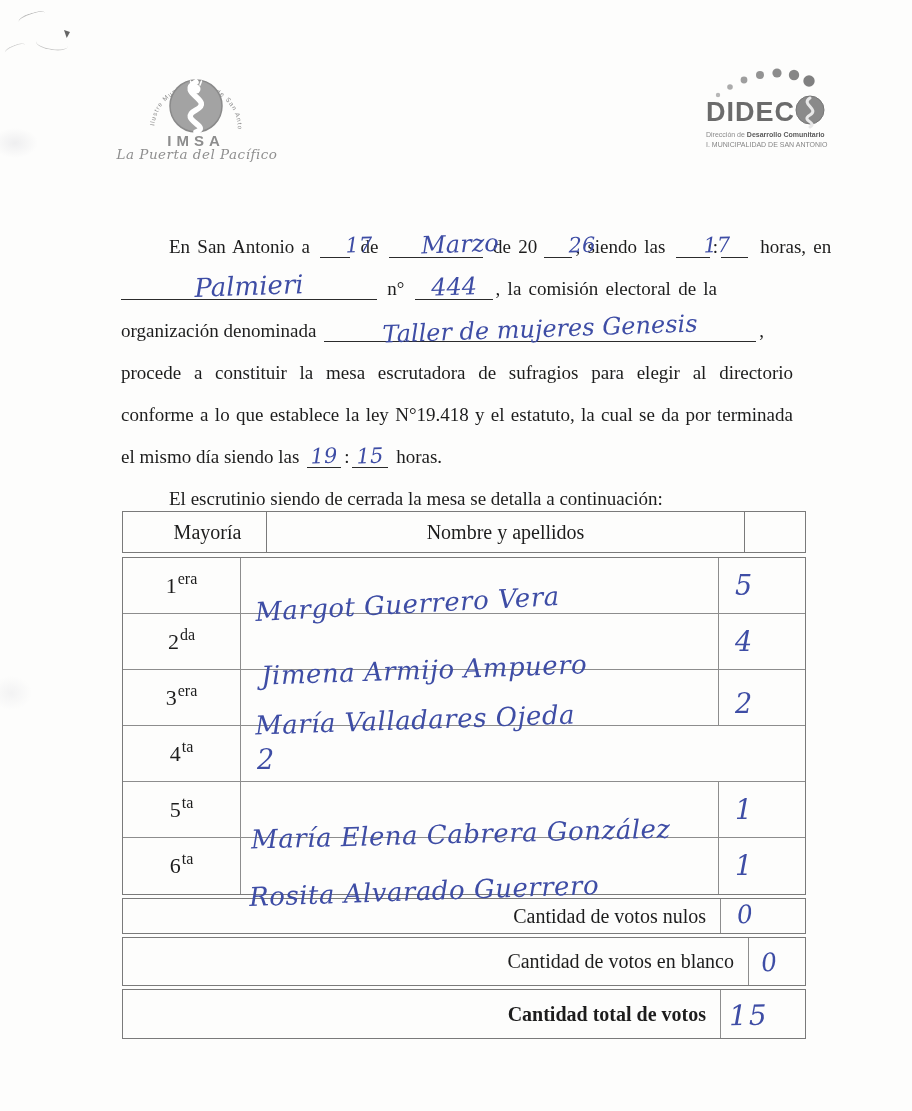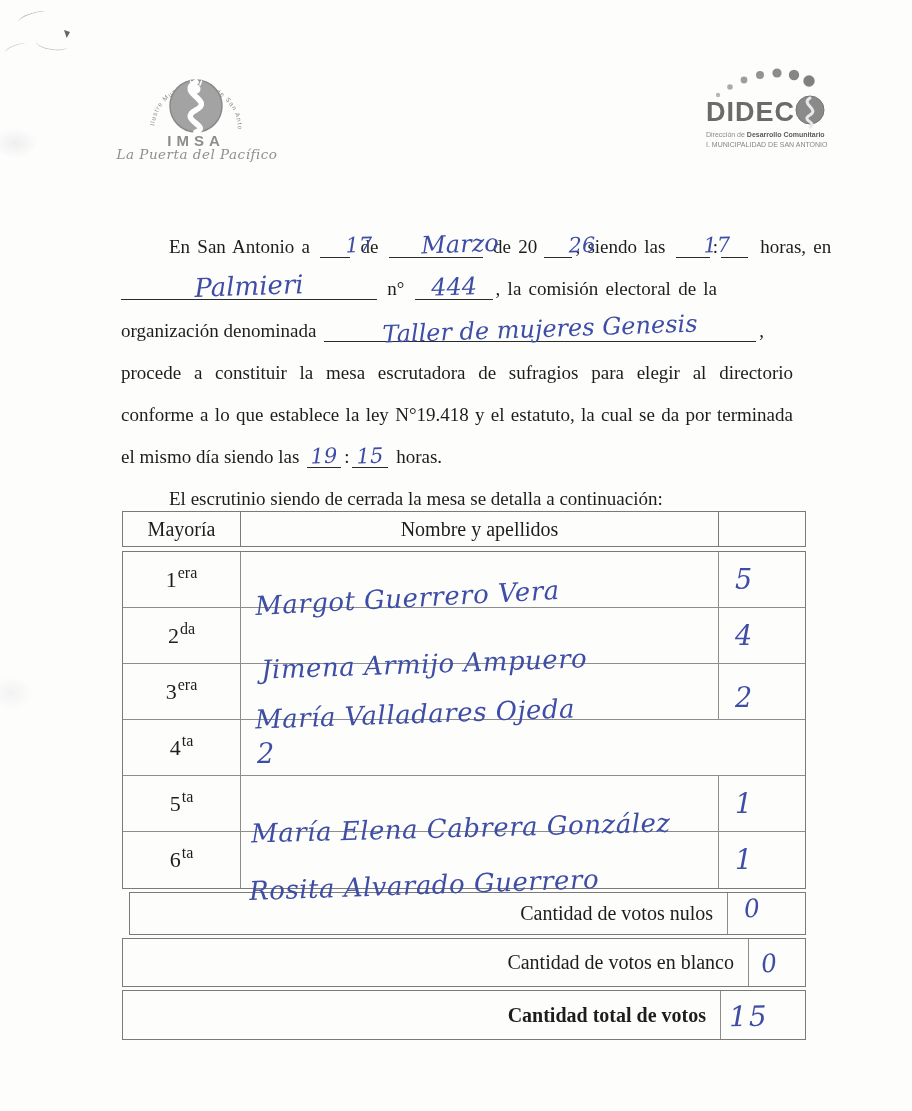--- a/index.html
+++ b/index.html
@@ -64,21 +64,21 @@
   .hw {
     font-family:"DejaVu Serif", serif; font-style:italic;
     color:var(--ink, #3e4da5); line-height:1; white-space:nowrap;
   }
   .hw-21{font-size:21px;} .hw-24{font-size:24px;} .hw-26{font-size:26px;}
 
   
   .vtable { position:absolute; left:122px; top:511px; width:684px; font-size:20px; }
   .thead {
     display:grid; grid-template-columns:118px 478px 1fr;
-    height:36px; border:1px solid var(--tborder, #7a7a7a); background:#fdfdfc;
+    height:42px; border:1px solid var(--tborder, #7a7a7a); background:#fdfdfc;padding-left:26px;
   }
   .th { display:flex; align-items:center; justify-content:center; }
   .th.c1, .th.c2 { border-right:1px solid var(--tborder, #7a7a7a); }
   .tbody { margin-top:4px; border:1px solid var(--tborder, #7a7a7a); }
   .trow {
     display:grid; grid-template-columns:118px 478px 1fr;
     height:56px; border-bottom:1px solid #8d8d8d;
   }
   .trow:last-child { border-bottom:none; }
   .td { position:relative; }
@@ -96,21 +96,21 @@
   .v1 { top:20px; }
 
   .srow {
     display:grid; grid-template-columns:597px 1fr;
     border:1px solid var(--tborder, #7a7a7a); margin-top:3px; background:#fdfdfc;
   }
   .srow .slabel {
     display:flex; align-items:center; justify-content:flex-end; padding-right:14px;
   }
   .srow .sval { position:relative; border-left:1px solid #8d8d8d; }
-  .srow.h45{height:43px;margin-left:7px;} .srow.h49{height:49px;padding-left:28px;} .srow.h50{height:50px;}
+  .srow.h45{height:36px;} .srow.h49{height:49px;padding-left:28px;} .srow.h50{height:50px;}
   .srow.bold .slabel { font-weight:bold; }
   .sv { position:absolute; font-size:25px; }
   .sv0 { left:16px; top:3px; transform:rotate(-4deg); }
   .sv1 { left:12px; top:12px; transform:rotate(-6deg); }
   .sv2 { left:8px; top:12px; font-size:28px; letter-spacing:2px; transform:rotate(-1deg); }
 </style>
 </head>
 <body>
 
 <div class="page">

